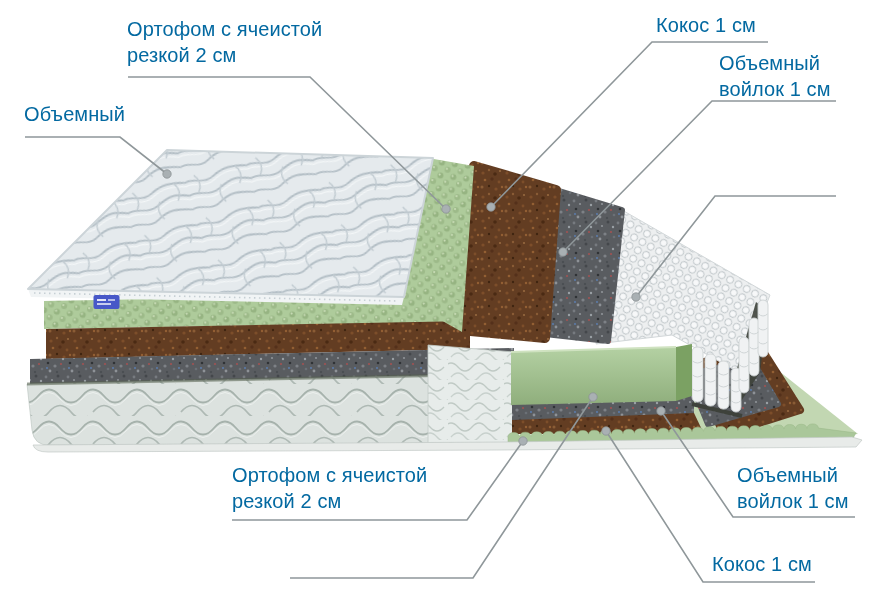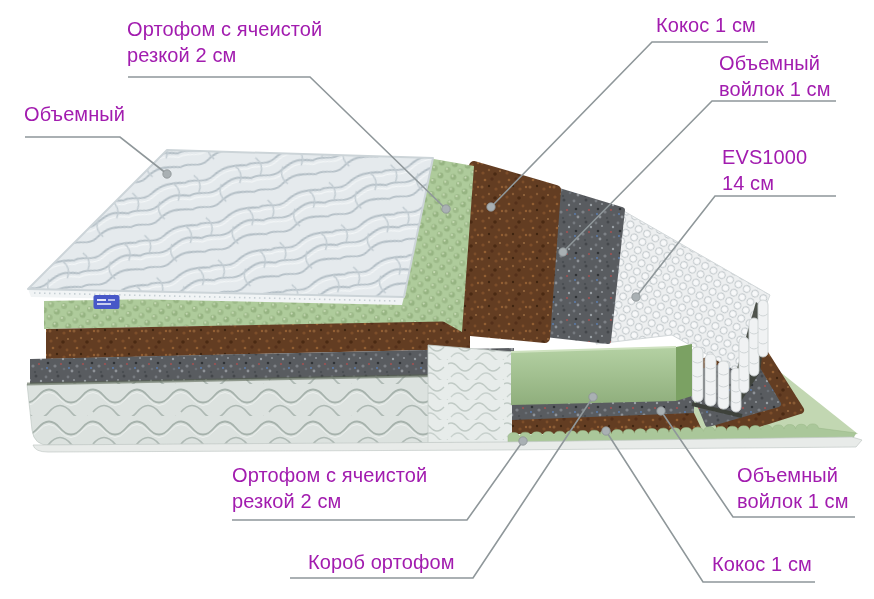--- a/index.html
+++ b/index.html
@@ -2,21 +2,21 @@
 <html><head>
 <meta charset="utf-8">
 <style>
   html,body{margin:0;padding:0;background:#fff;}
   .stage{
     position:relative;width:874px;height:599px;background:#ffffff;overflow:hidden;
     font-family:"Liberation Sans", sans-serif;
   }
   .stage svg{position:absolute;left:0;top:0;}
   .lbl{
-    position:absolute;color:#a21caf;font-size:20px;line-height:26px;
+    position:absolute;color:#0369a1;font-size:20px;line-height:26px;
     font-weight:500;letter-spacing:.1px;white-space:nowrap;
   }
   .lbl span{display:block;}
 </style>
 </head>
 <body>
 
 <div class="stage">
 
 <svg width="874" height="599" viewBox="0 0 874 599">
@@ -175,31 +175,26 @@
   <span>резкой 2 см</span>
 </div>
 
 <div class="lbl" style="left:656px;top:12px">Кокос 1 см</div>
 
 <div class="lbl" style="left:719px;top:50px">
   <span>Объемный</span>
   <span>войлок 1 см</span>
 </div>
 
-<div class="lbl" style="left:722px;top:144px">
-  <span>EVS1000</span>
-  <span>14 см</span>
-</div>
 
 <div class="lbl" style="left:232px;top:462px">
   <span>Ортофом с ячеистой</span>
   <span>резкой 2 см</span>
 </div>
 
-<div class="lbl" style="left:308px;top:549px">Короб ортофом</div>
 
 <div class="lbl" style="left:737px;top:462px">
   <span>Объемный</span>
   <span>войлок 1 см</span>
 </div>
 
 <div class="lbl" style="left:712px;top:551px">Кокос 1 см</div>
 
 </div>
 

